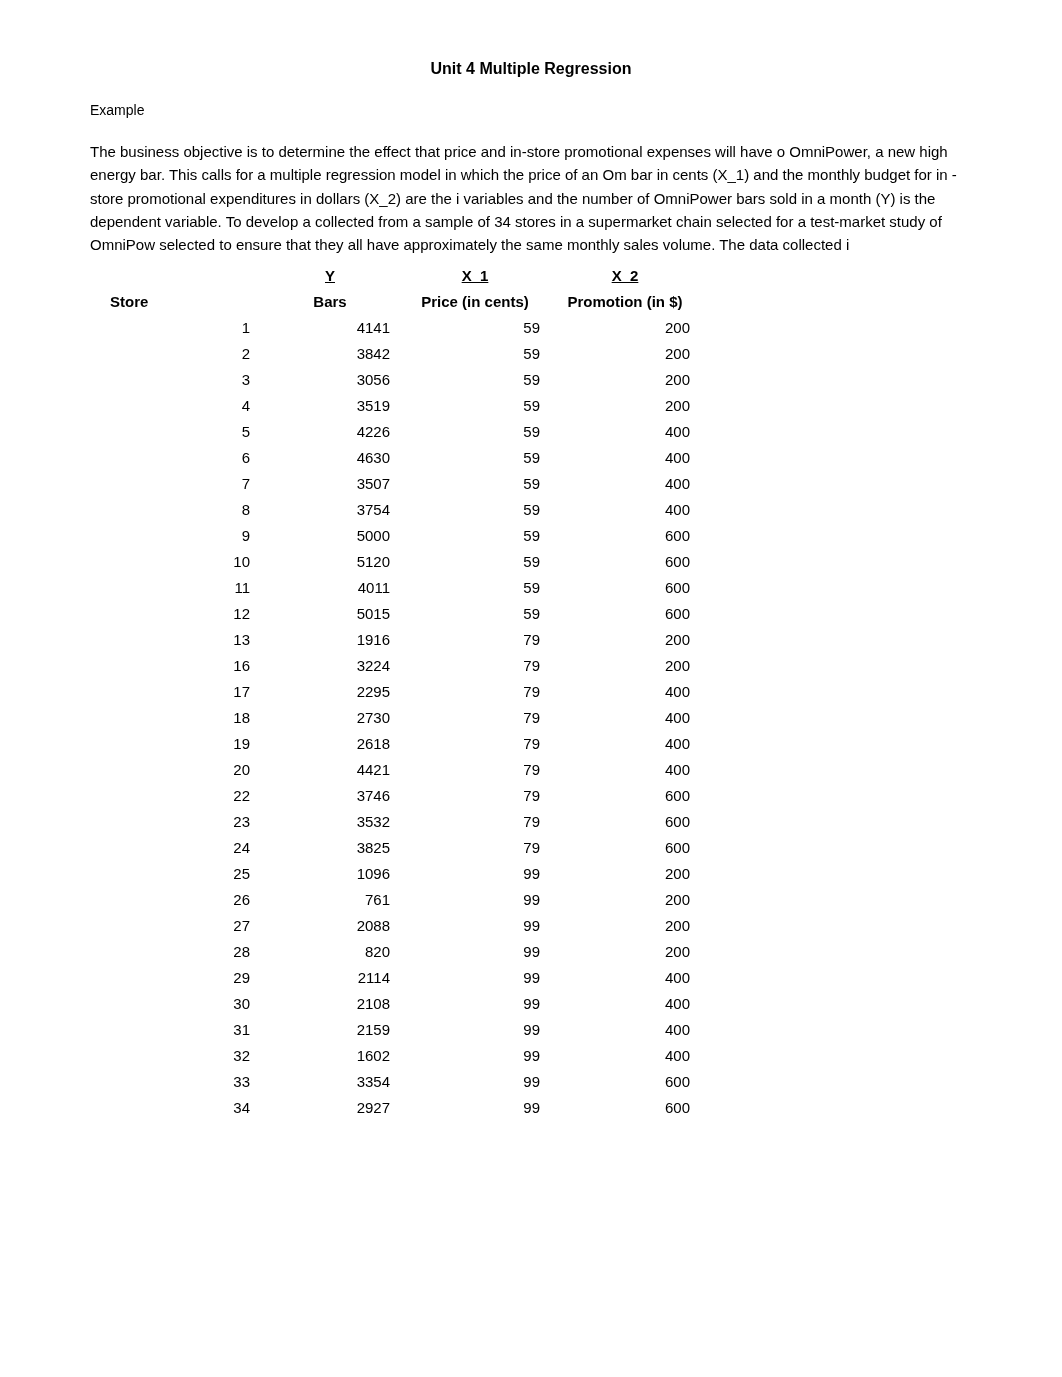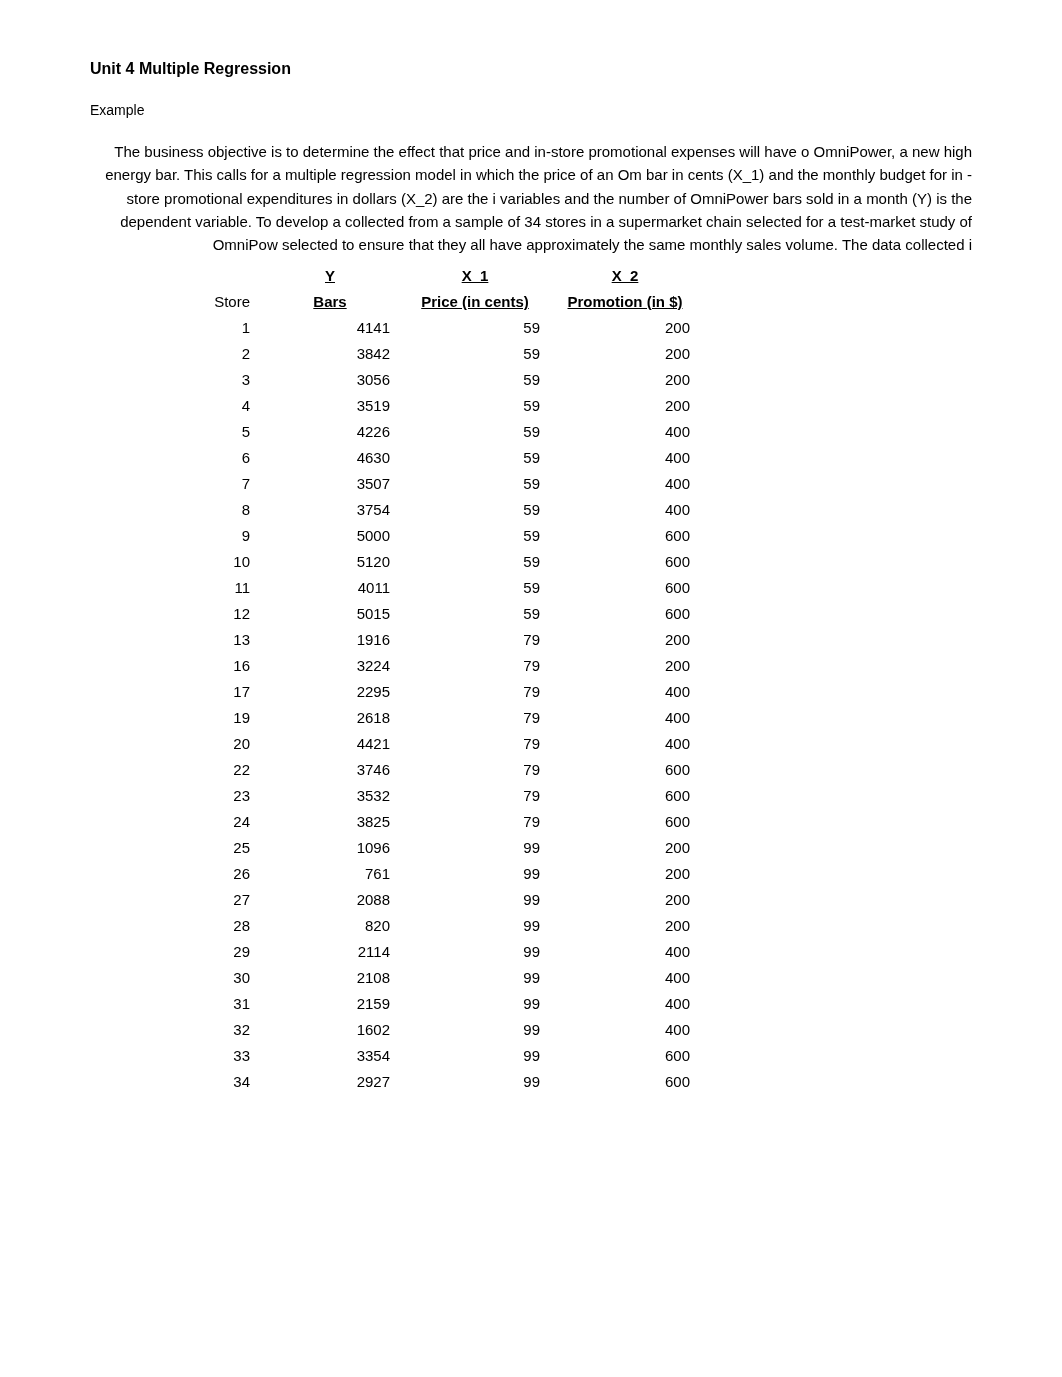--- a/index.html
+++ b/index.html
@@ -9,56 +9,55 @@
       font-size: 15px;
       color: #000;
       background: #fff;
       width: 1062px;
       box-sizing: border-box;
     }
     h1 {
       font-size: 16px;
       font-weight: bold;
       margin: 0 0 24px 0;
+      text-align: center;
     }
     h2 {
       font-size: 14px;
       font-weight: normal;
       margin: 0 0 22px 0;
     }
     p.intro {
       margin: 0 0 6px 0;
       line-height: 1.55;
       font-size: 15px;
-      text-align: right;
     }
     table {
       border-collapse: collapse;
       margin-top: 4px;
       margin-left: 20px;
     }
     th, td {
       padding: 2px 10px;
       text-align: right;
       font-size: 15px;
       height: 22px;
     }
     th.var-row {
       font-weight: bold;
       text-decoration: underline;
       text-align: center;
     }
     th.label-row {
       font-weight: bold;
       text-align: center;
-      text-decoration: underline;
     }
     th.store-header {
-      font-weight: normal;
-      text-align: right;
+      font-weight: bold;
+      text-align: left;
       padding-left: 0;
     }
     col.c1 { width: 150px; }
     col.c2 { width: 140px; }
     col.c3 { width: 150px; }
     col.c4 { width: 150px; }
     tbody tr:first-child td,
     tbody tr:last-child td {
       background: linear-gradient(to bottom, rgba(0,0,0,0), rgba(0,0,0,0));
     }
@@ -177,20 +176,26 @@
         <td>79</td>
         <td>200</td>
       </tr>
       <tr>
         <td>17</td>
         <td>2295</td>
         <td>79</td>
         <td>400</td>
       </tr>
       <tr>
+        <td>18</td>
+        <td>2730</td>
+        <td>79</td>
+        <td>400</td>
+      </tr>
+      <tr>
         <td>19</td>
         <td>2618</td>
         <td>79</td>
         <td>400</td>
       </tr>
       <tr>
         <td>20</td>
         <td>4421</td>
         <td>79</td>
         <td>400</td>

